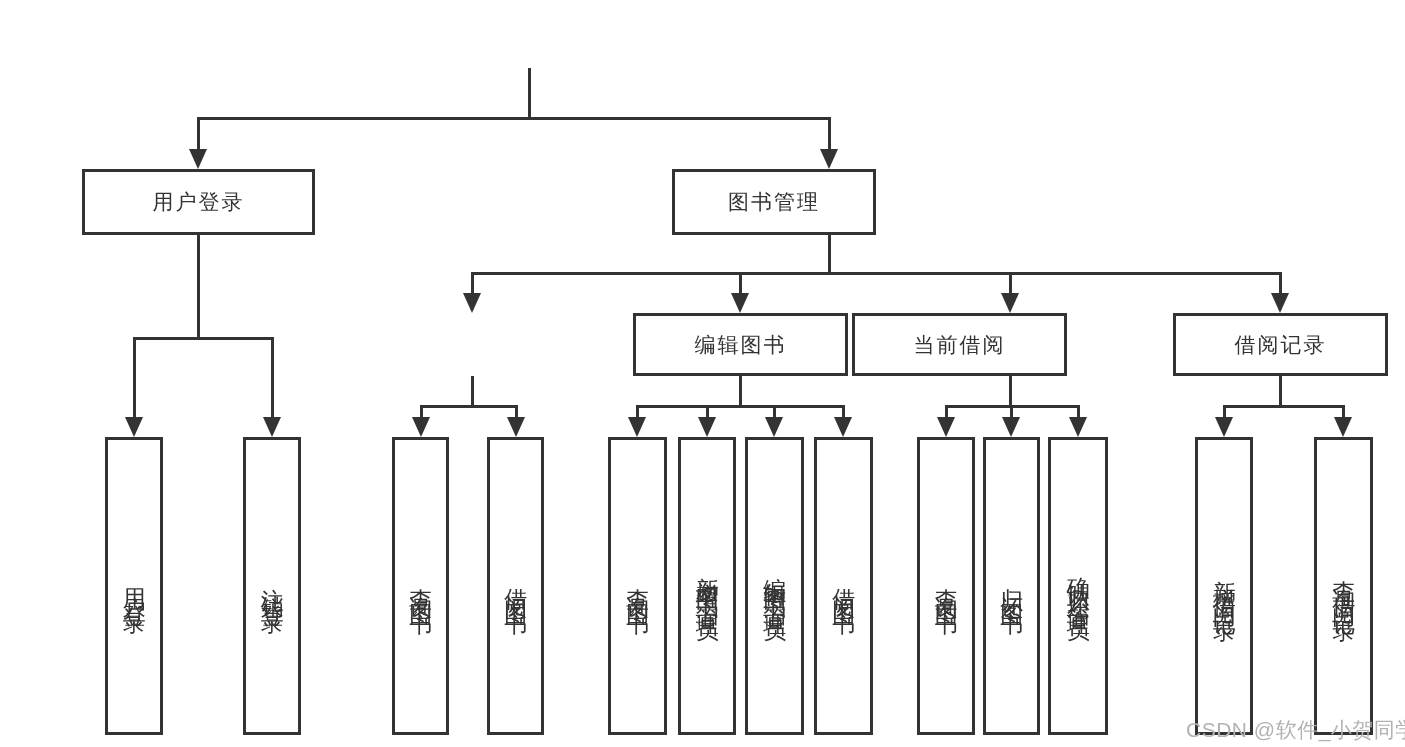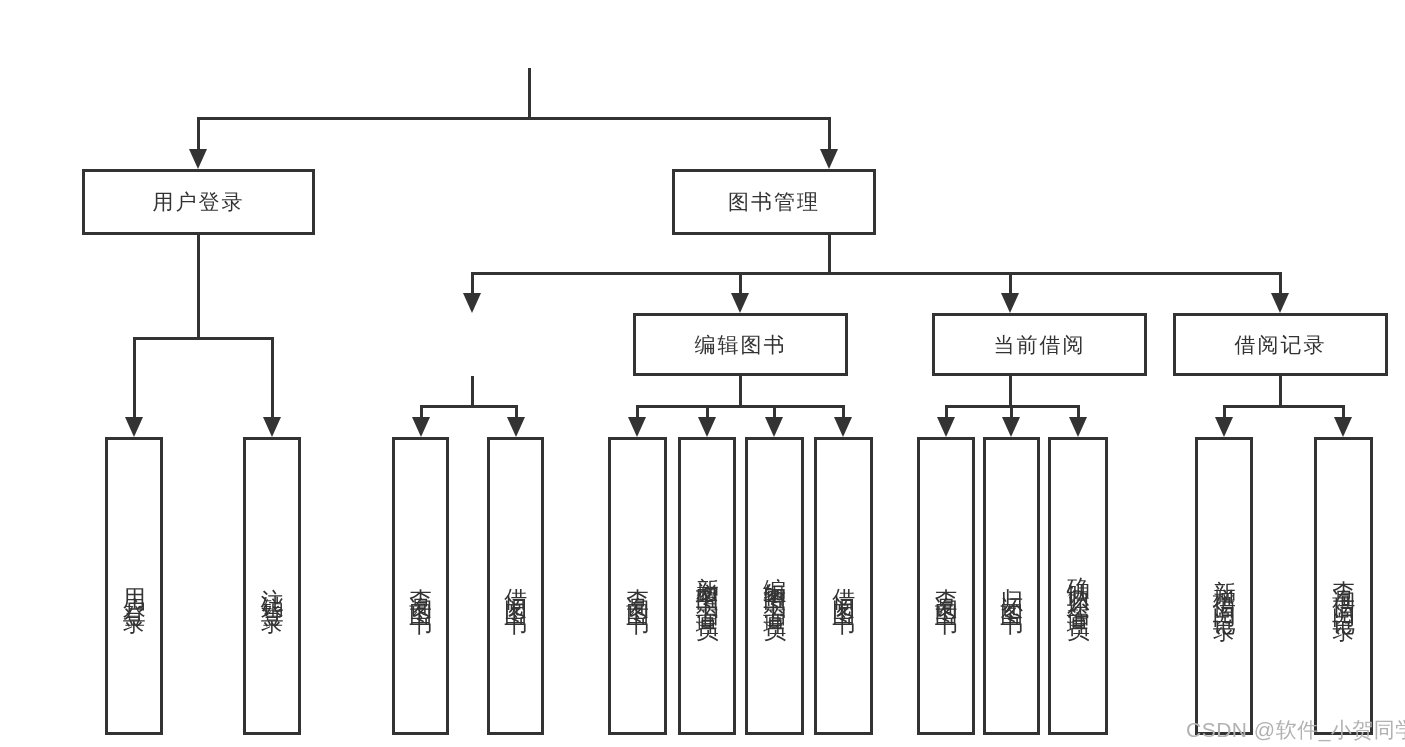--- a/index.html
+++ b/index.html
@@ -64,21 +64,21 @@
   <div class="ln vl" style="left:471px;top:272px;height:24px"></div>
   <div class="ln vl" style="left:739px;top:272px;height:24px"></div>
   <div class="ln vl" style="left:1009px;top:272px;height:24px"></div>
   <div class="ln vl" style="left:1279px;top:272px;height:24px"></div>
   <div class="ar" style="left:463px;top:293px"></div>
   <div class="ar" style="left:731px;top:293px"></div>
   <div class="ar" style="left:1001px;top:293px"></div>
   <div class="ar" style="left:1271px;top:293px"></div>
 
   <div class="bx" style="left:633px;top:313px;width:215px;height:63px">编辑图书</div>
-  <div class="bx" style="left:932px;top:313px;width:215px;height:63px">当前借阅</div>
+  <div class="bx" style="left:852px;top:313px;width:215px;height:63px">当前借阅</div>
   <div class="bx" style="left:1173px;top:313px;width:215px;height:63px">借阅记录</div>
 
   <div class="ln vl" style="left:471px;top:376px;height:29px"></div>
   <div class="ln hl" style="left:420px;top:405px;width:97px"></div>
   <div class="ln vl" style="left:420px;top:405px;height:15px"></div>
   <div class="ln vl" style="left:515px;top:405px;height:15px"></div>
   <div class="ar" style="left:412px;top:417px"></div>
   <div class="ar" style="left:507px;top:417px"></div>
 
   <div class="ln vl" style="left:739px;top:376px;height:29px"></div>

